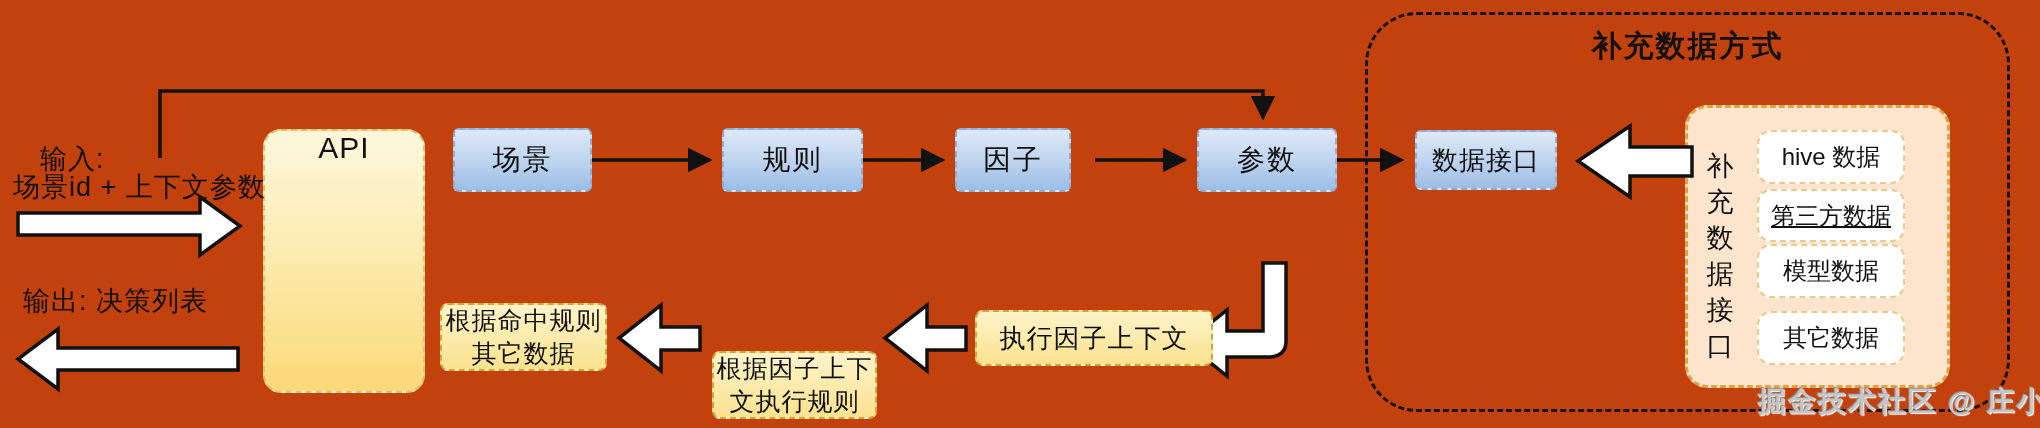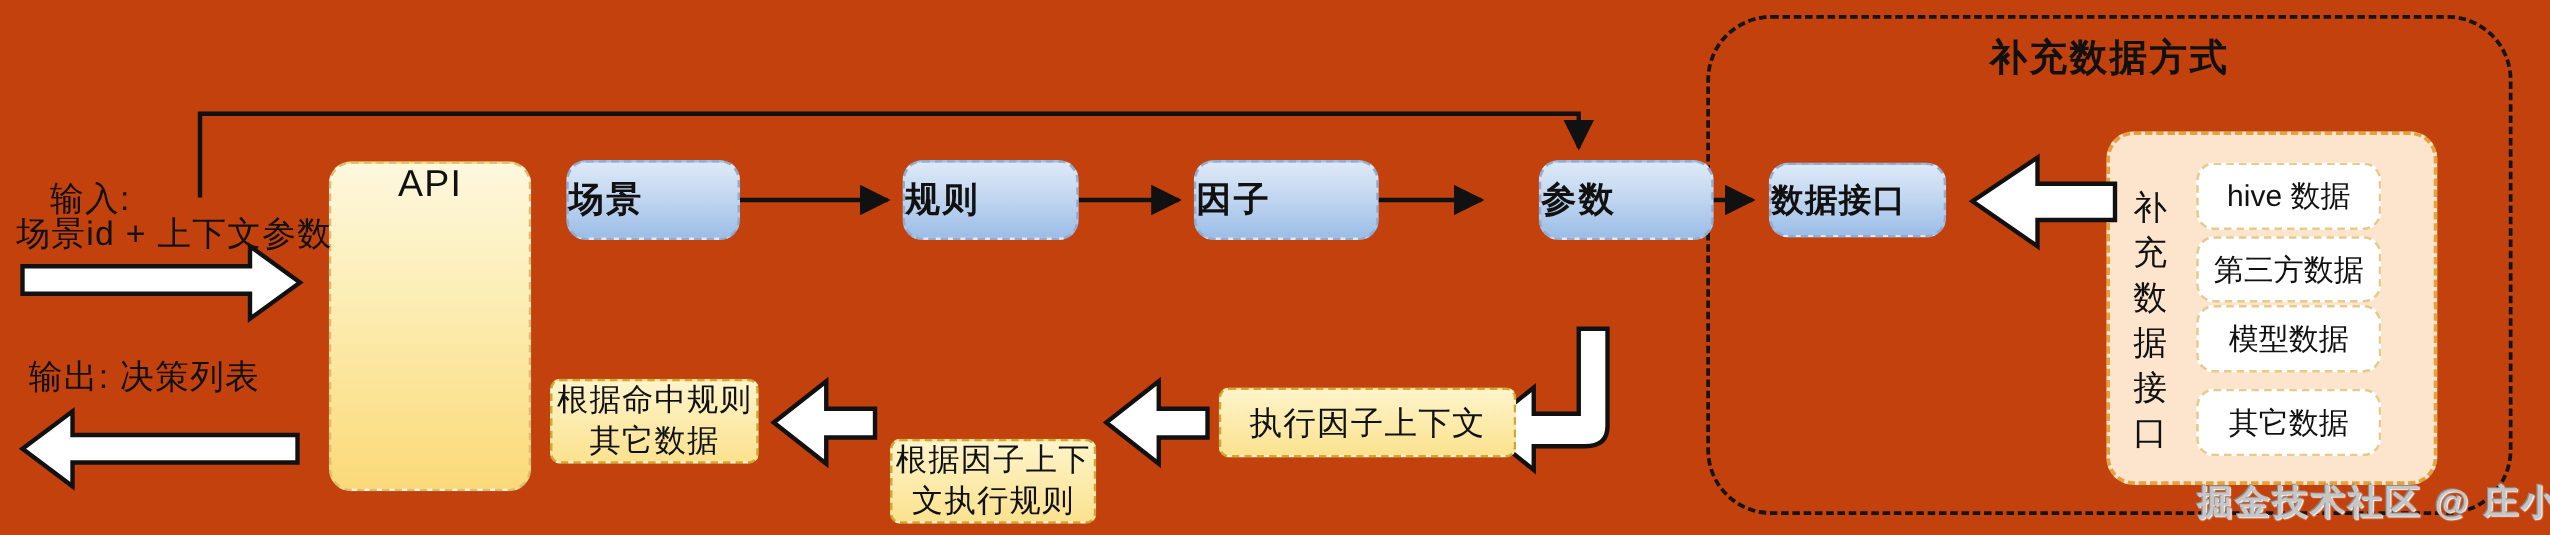--- a/index.html
+++ b/index.html
@@ -31,23 +31,23 @@
   }
   .source-box{
     left:1757px;width:148px;height:54px;background:#ffffff;
     border:2px dashed #e5cb8e;border-radius:14px;z-index:4;box-sizing:border-box;
     display:flex;align-items:center;justify-content:center;font-size:24px;text-align:center;
   }
 
   
   .node{
     background:linear-gradient(180deg,#dde9f8 0%,#c3d7f0 45%,#9cbde7 100%);
-    border:2px dashed #93abcd;border-radius:16px;z-index:4;box-sizing:border-box;
-    display:flex;align-items:center;
-    font-size:28px;letter-spacing:2px;font-weight:bold;
+    border:2px dashed #93abcd;border-radius:6px;z-index:4;box-sizing:border-box;
+    display:flex;align-items:center;justify-content:center;
+    font-size:28px;letter-spacing:2px;
   }
   
   .api-box{
     left:263px;top:129px;width:162px;height:264px;
     background:linear-gradient(180deg,#fdf7dd 0%,#fceeb6 40%,#fbd978 100%);
     border:2px dashed #d9bd72;border-radius:18px;z-index:4;box-sizing:border-box;
     display:flex;align-items:flex-start;justify-content:center;
     font-size:30px;letter-spacing:1px;
   }
   
@@ -101,44 +101,44 @@
     <span>充</span>
     <span>数</span>
     <span>据</span>
     <span>接</span>
     <span>口</span>
   </div>
 
   <div class="abs source-box" style="top:130px;">
     <span>hive 数据</span>
   </div>
-  <div class="abs source-box" style="top:189px;height:53px;">
+  <div class="abs source-box" style="top:189px;height:53px;text-decoration:underline;">
     <span>第三方数据</span>
   </div>
   <div class="abs source-box" style="top:244px;">
     <span>模型数据</span>
   </div>
   <div class="abs source-box" style="top:311px;">
     <span>其它数据</span>
   </div>
 
   <div class="abs api-box">
     <span>API</span>
   </div>
 
   <div class="abs node" style="left:453px;top:128px;width:139px;height:64px;">
     <span>场景</span>
   </div>
   <div class="abs node" style="left:722px;top:128px;width:141px;height:64px;">
     <span>规则</span>
   </div>
-  <div class="abs node" style="left:955px;top:128px;width:148px;height:64px;">
+  <div class="abs node" style="left:955px;top:128px;width:116px;height:64px;">
     <span>因子</span>
   </div>
-  <div class="abs node" style="left:1197px;top:128px;width:140px;height:64px;margin-left:34px;">
+  <div class="abs node" style="left:1197px;top:128px;width:140px;height:64px;">
     <span>参数</span>
   </div>
   <div class="abs node" style="left:1415px;top:130px;width:142px;height:60px;font-size:26px;letter-spacing:1px;">
     <span>数据接口</span>
   </div>
 
   <div class="abs task" style="left:440px;top:303px;width:167px;height:68px;">
     <span>根据命中规则</span>
     <span>其它数据</span>
   </div>

